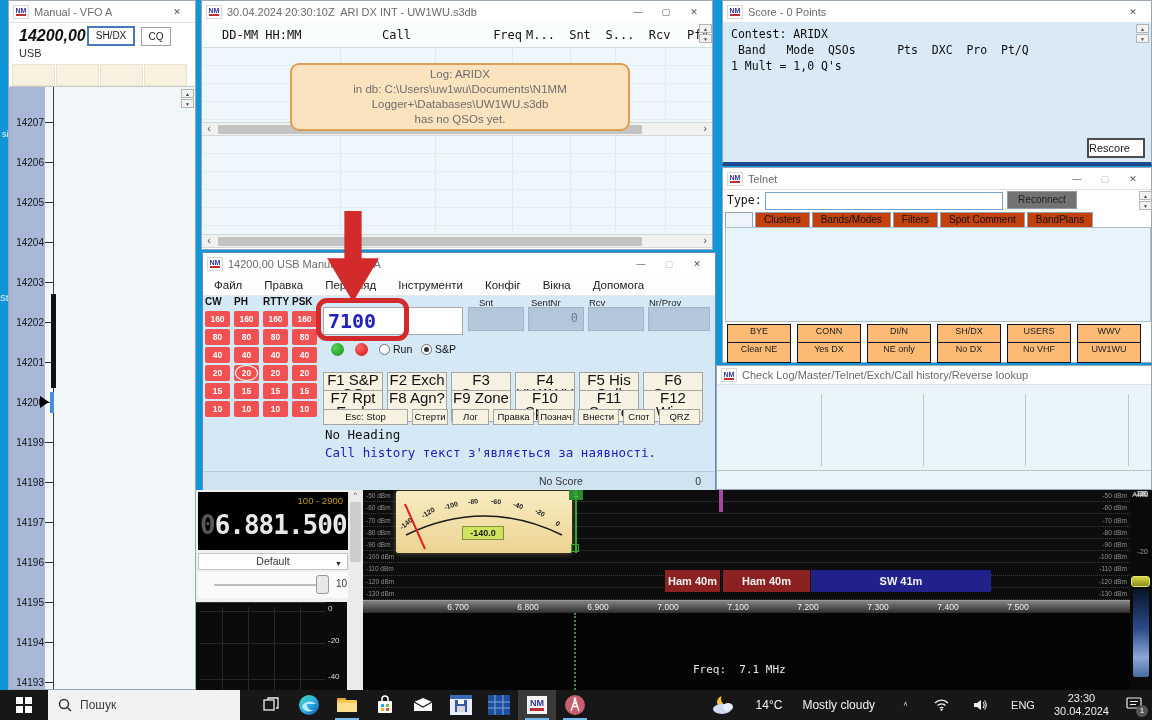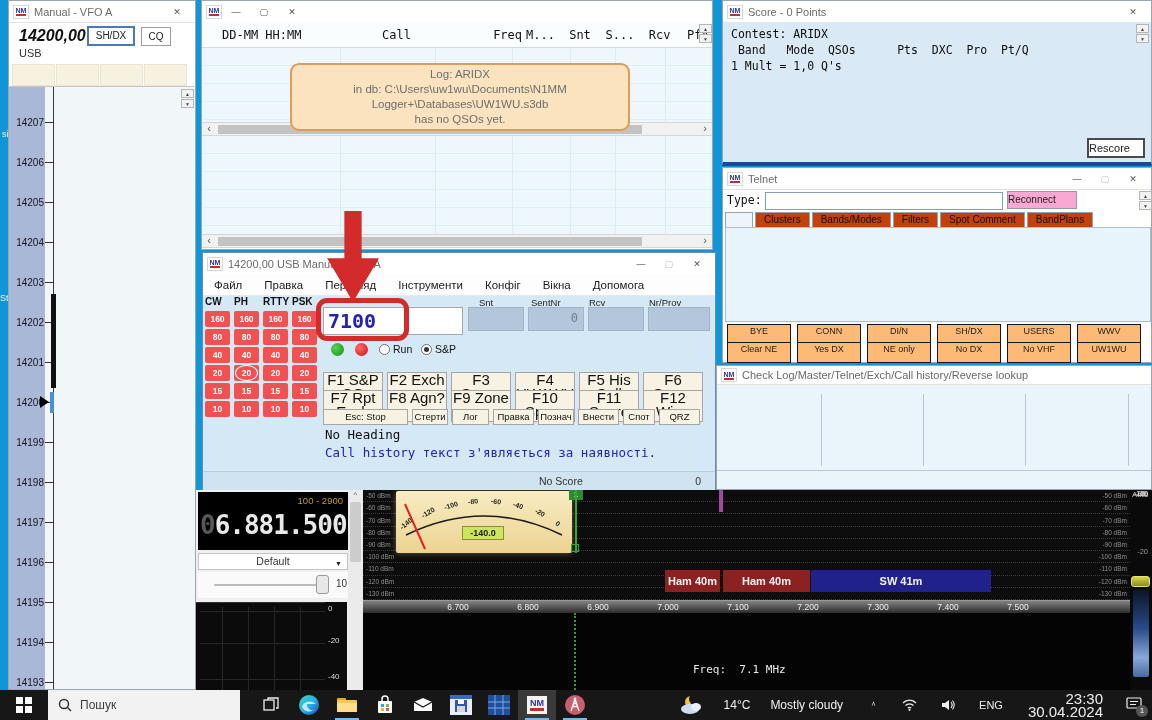--- a/index.html
+++ b/index.html
@@ -76,22 +76,22 @@
   #score-body .line{font-family:"DejaVu Sans Mono",monospace;font-size:11.5px;color:#0d0d0d;
     white-space:pre;margin:1px 0 2px 8px;}
   #rescore{position:absolute;right:6px;bottom:4px;width:58px;height:20px;background:#fff;
     border:2px solid #4b4b4b;font-size:11px;text-align:left;line-height:17px;box-sizing:border-box;}
 
   
   #telnetwin{left:722px;top:167px;width:430px;height:196px;}
   #telnet-typerow{position:absolute;left:0;top:21px;width:100%;height:22px;}
   #telnet-typelabel{position:absolute;left:4px;top:4px;font-size:11.5px;color:#111;font-family:"DejaVu Sans Mono",monospace;}
   #telnet-input{position:absolute;left:42px;top:3px;width:232px;height:14px;background:#fff;border:1px solid #7aa0c4;}
-  #telnet-reconnect{position:absolute;left:284px;top:2px;width:70px;height:18px;background:#f9a8d4;
-    border:1px solid #9a9a9a;font-size:10px;line-height:16px;box-sizing:border-box;}
+  #telnet-reconnect{position:absolute;left:284px;top:2px;width:70px;height:18px;background:#737373;
+    border:1px solid #9a9a9a;font-size:10px;text-align:center;line-height:16px;box-sizing:border-box;}
   #telnet-tabs{position:absolute;left:2px;top:44px;display:flex;gap:2px;height:15px;}
   .tab{background:#c2410c;border:1px solid #93a3b3;border-bottom:none;font-size:10px;color:#111;
     padding:0 8px;line-height:13px;}
   .tab-blank{width:26px;background:#eef4fa;border:1px solid #93a3b3;border-bottom:none;}
   .tab-host{display:flex;gap:2px;}
   #telnet-content{position:absolute;left:2px;top:59px;width:424px;height:93px;background:#e8f4fb;border:1px solid #aebecb;}
   .tbtn-row{position:absolute;left:0;width:100%;height:15px;}
   #tbtn-row1{top:156px;} #tbtn-row2{top:174px;}
   .tbtn-row{display:flex;gap:6px;padding-left:4px;box-sizing:border-box;}
   .tbtn{width:64px;height:21px;background:#fdba74;border:1px solid #0f172a;font-size:9px;color:#222;
@@ -254,21 +254,21 @@
   .tb-slot .underline{position:absolute;left:7px;bottom:0;width:24px;height:2px;background:#76b9ed;}
   #taskview-slot{margin-left:12px;}
   .tb-nm{width:20px;height:18px;background:#f4f4f4;display:flex;flex-direction:column;
     align-items:center;justify-content:center;}
   .tb-nm b{font-size:9px;line-height:9px;color:#32329c;}
   .tb-nm i{display:block;width:14px;height:3px;background:#c03030;font-style:normal;}
   #tray{margin-left:auto;display:flex;align-items:center;height:30px;color:#eee;gap:12px;}
   #weather{display:flex;align-items:center;margin-right:8px;}
   #weather-temp,#weather-text{font-size:12px;color:#f2f2f2;margin-right:8px;}
   .tray-item{margin:0 6px;font-size:11px;color:#eee;display:flex;align-items:center;}
-  #clock{text-align:right;font-size:15px;line-height:13px;margin:0 7px;}
+  #clock{text-align:center;font-size:11px;line-height:13px;margin:0 1px;}
   #notif{position:relative;margin:0 10px 0 4px;}
   #notif .badge{position:absolute;right:-6px;bottom:-4px;width:12px;height:12px;border-radius:50%;
     background:#555;color:#fff;font-size:8px;text-align:center;line-height:12px;}
 
   .frag{position:absolute;color:#f0f6ff;font-size:9px;}
 </style>
 </head>
 <body>
 
 <div id="screen">
@@ -383,20 +383,21 @@
         <div>▼</div>
     </div>
   </div>
 
   <div class="win" id="logwin">
     <div class="titlebar">
       <span class="nm">
           <b>NM</b>
           <i></i>
         </span>
+      <span class="title">30.04.2024 20:30:10Z  ARI DX INT - UW1WU.s3db</span>
       <span class="wbtn">—</span>
       <span class="wbtn">▢</span>
       <span class="wbtn">✕</span>
     </div>
     <div id="log-header">
 
     <span class="log-col">DD-MM HH:MM</span>
         <span class="log-col">Call</span>
         <span class="log-col">Freq</span>
         <span class="log-col">M...</span>

